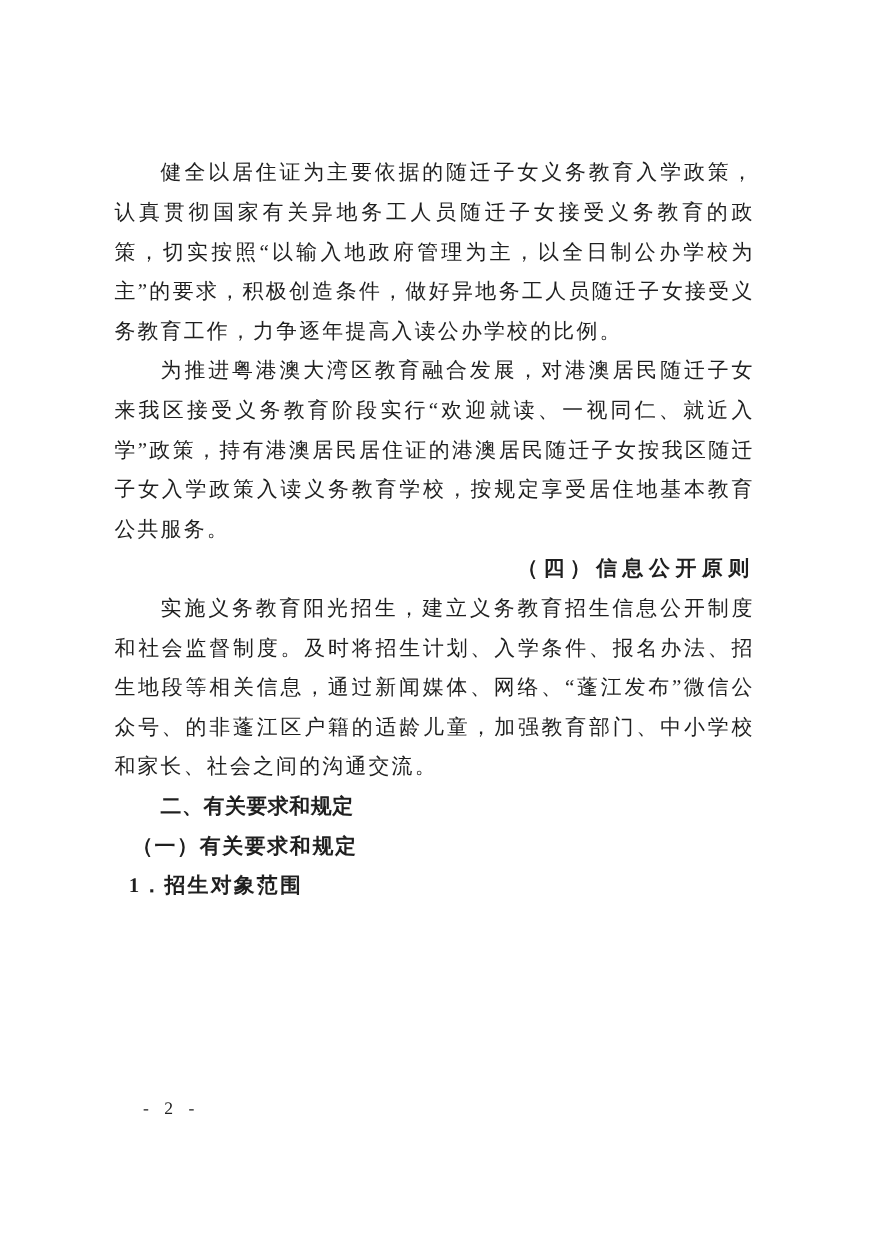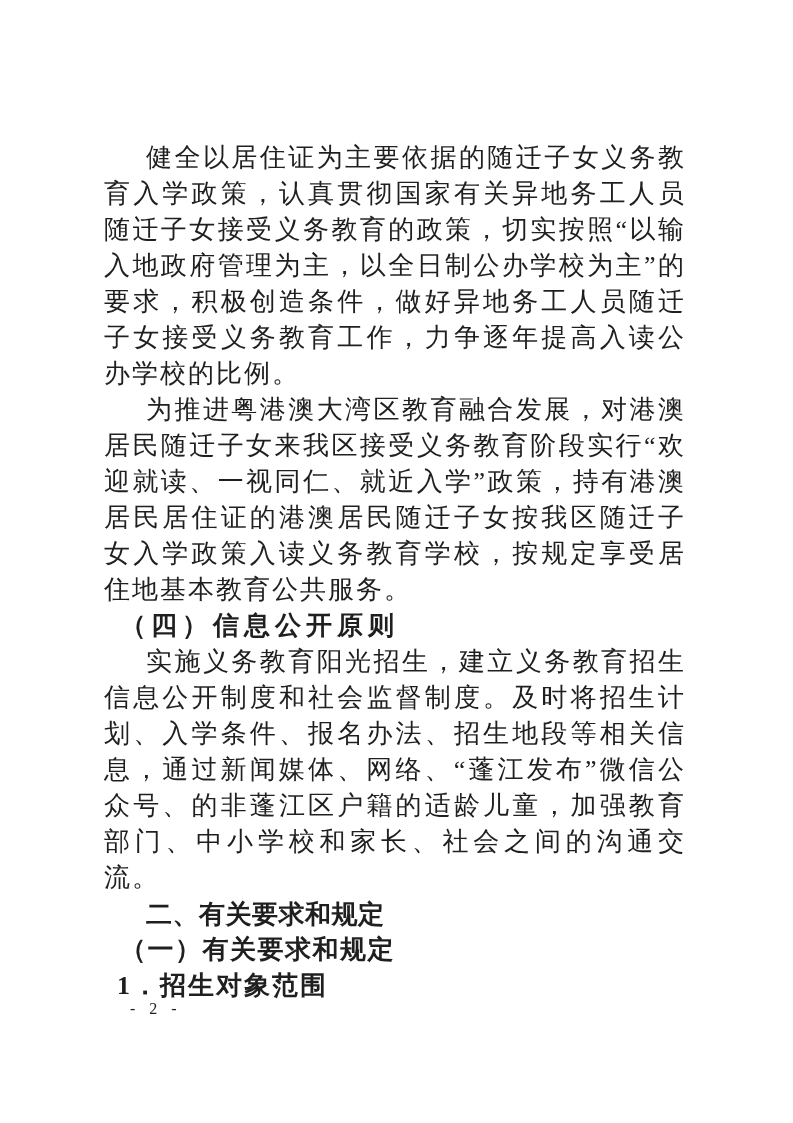--- a/index.html
+++ b/index.html
@@ -15,36 +15,37 @@
     background: #ffffff;
     overflow: hidden;
     font-family: "Liberation Serif", serif;
     color: #1f1f1f;
   }
   .content {
     position: absolute;
     left: 104px;
     top: 140px;
     width: 582px;
-    font-size: 26px;
+    font-size: 19px;
     line-height: 36px;
   }
   .para {
     margin: 0;
     text-indent: 42px;
     text-align: justify;
     letter-spacing: 2px;
     font-family: "Liberation Serif", serif;
   }
   .h-kai {
     margin: 0;
     font-weight: bold;
     text-indent: 16px;
     letter-spacing: 5px;
     font-family: "Liberation Serif", serif;
+    text-align: right;
   }
   .h-kai-sub {
     margin: 0;
     font-weight: bold;
     text-indent: 16px;
     letter-spacing: 1.5px;
     font-family: "Liberation Serif", serif;
   }
   .h-hei {
     margin: 0;

